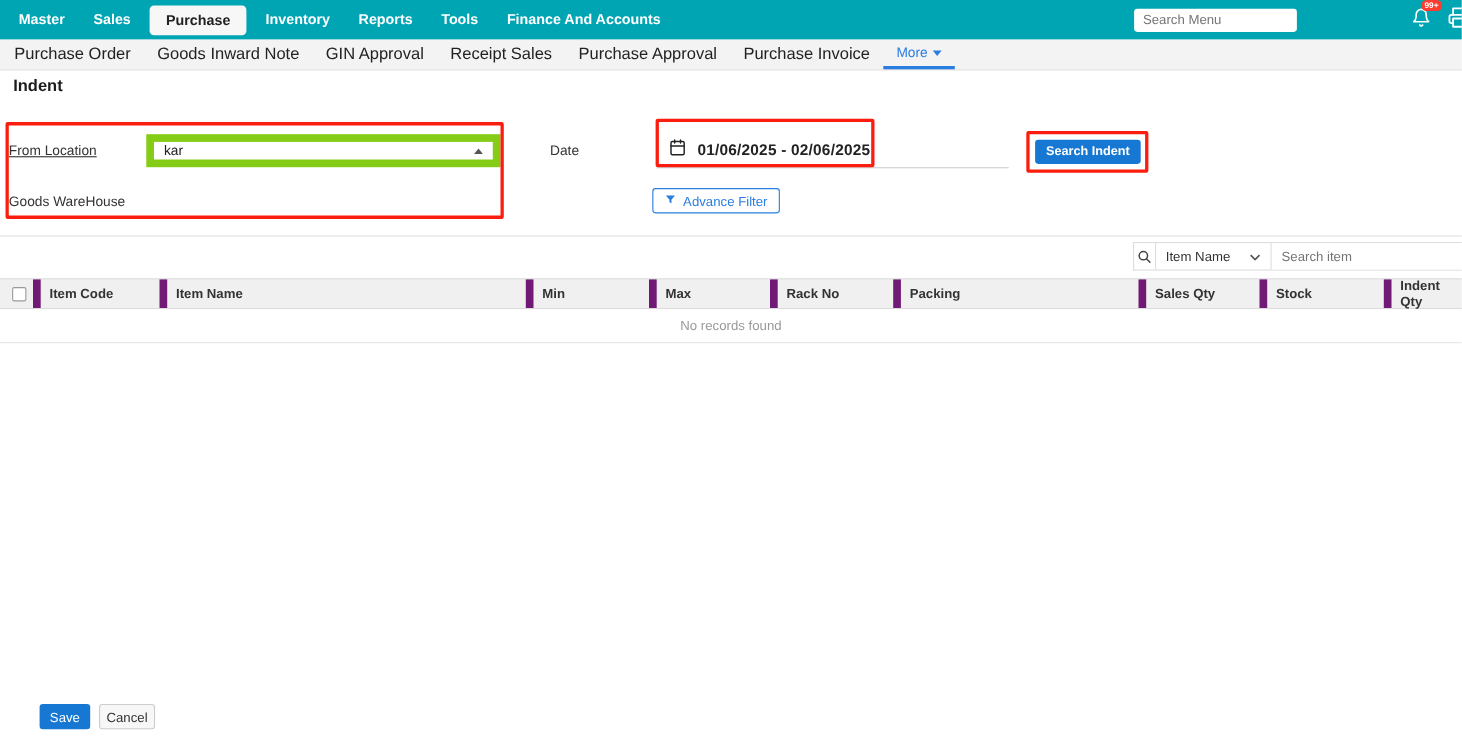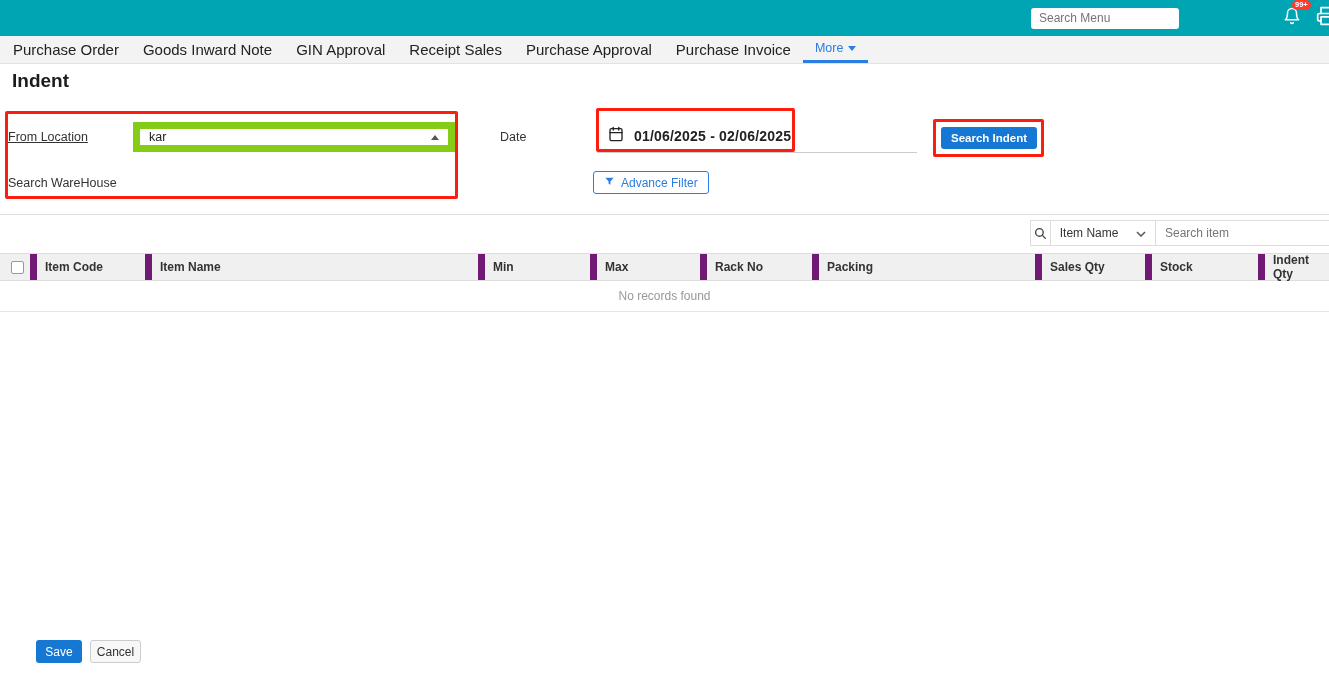--- a/index.html
+++ b/index.html
@@ -54,21 +54,21 @@
     border-bottom: 3px solid #2a7de1;
   }
   .caret-down-blue {
     width: 0; height: 0; border-left: 4px solid transparent;
     border-right: 4px solid transparent; border-top: 5px solid #2a7de1;
   }
 
   
   .page-title {
     position: absolute; top: 70px; left: 12px;
-    font-size: 19px; font-weight: 700; color: #1c1c1c;
+    font-size: 15px; font-weight: 700; color: #1c1c1c;
   }
 
   
   .form-label { position: absolute; font-size: 12.5px; color: #333; }
   .lbl-from-location { left: 8px; top: 130px; text-decoration: underline; }
   .lbl-select-warehouse { left: 8px; top: 176px; }
   .lbl-date { left: 477px; top: 130px; margin-left: 23px; }
 
   .combo { position: absolute; left: 133px; top: 122px; width: 322px; background: #fff; }
   .combo-input {
@@ -168,20 +168,29 @@
     background: #f7f7f7; color: #333; border: 1px solid #ccc; border-radius: 3px;
     font-size: 12px; cursor: pointer; font-family: "Liberation Sans", sans-serif;
   }
 </style>
 </head>
 <body>
 
 <div class="screen">
 
   <header class="topnav">
+    <nav class="menu">
+      <a class="nav-item">Master</a>
+      <a class="nav-item">Sales</a>
+      <a class="nav-item active">Purchase</a>
+      <a class="nav-item">Inventory</a>
+      <a class="nav-item">Reports</a>
+      <a class="nav-item">Tools</a>
+      <a class="nav-item">Finance And Accounts</a>
+    </nav>
     <div class="topnav-right">
       <input class="menu-search" type="text" placeholder="Search Menu" style="">
       <div class="bell-wrap">
         <span>
           <svg width="18" height="20" viewBox="0 0 24 24" fill="none" stroke="#fff" stroke-width="2" stroke-linecap="round" stroke-linejoin="round">
             <path d="M18 8a6 6 0 0 0-12 0c0 7-3 9-3 9h18s-3-2-3-9"></path>
             <path d="M13.7 21a2 2 0 0 1-3.4 0"></path>
           </svg>
         </span>
         <span class="badge">99+</span>
@@ -207,21 +216,21 @@
     <a class="subnav-item">Purchase Invoice</a>
     <a class="subnav-more">
       <span>More</span>
       <span class="caret-down-blue"></span>
     </a>
   </nav>
 
   <h1 class="page-title">Indent</h1>
 
   <span class="form-label lbl-from-location">From Location</span>
-  <span class="form-label lbl-select-warehouse">Search WareHouse</span>
+  <span class="form-label lbl-select-warehouse">Goods WareHouse</span>
   <span class="form-label lbl-date">Date</span>
 
   <div class="combo">
     <div class="combo-input">
       <span>kar</span>
       <span class="caret-up"></span>
     </div>
   </div>
 
   <div class="date-field">

